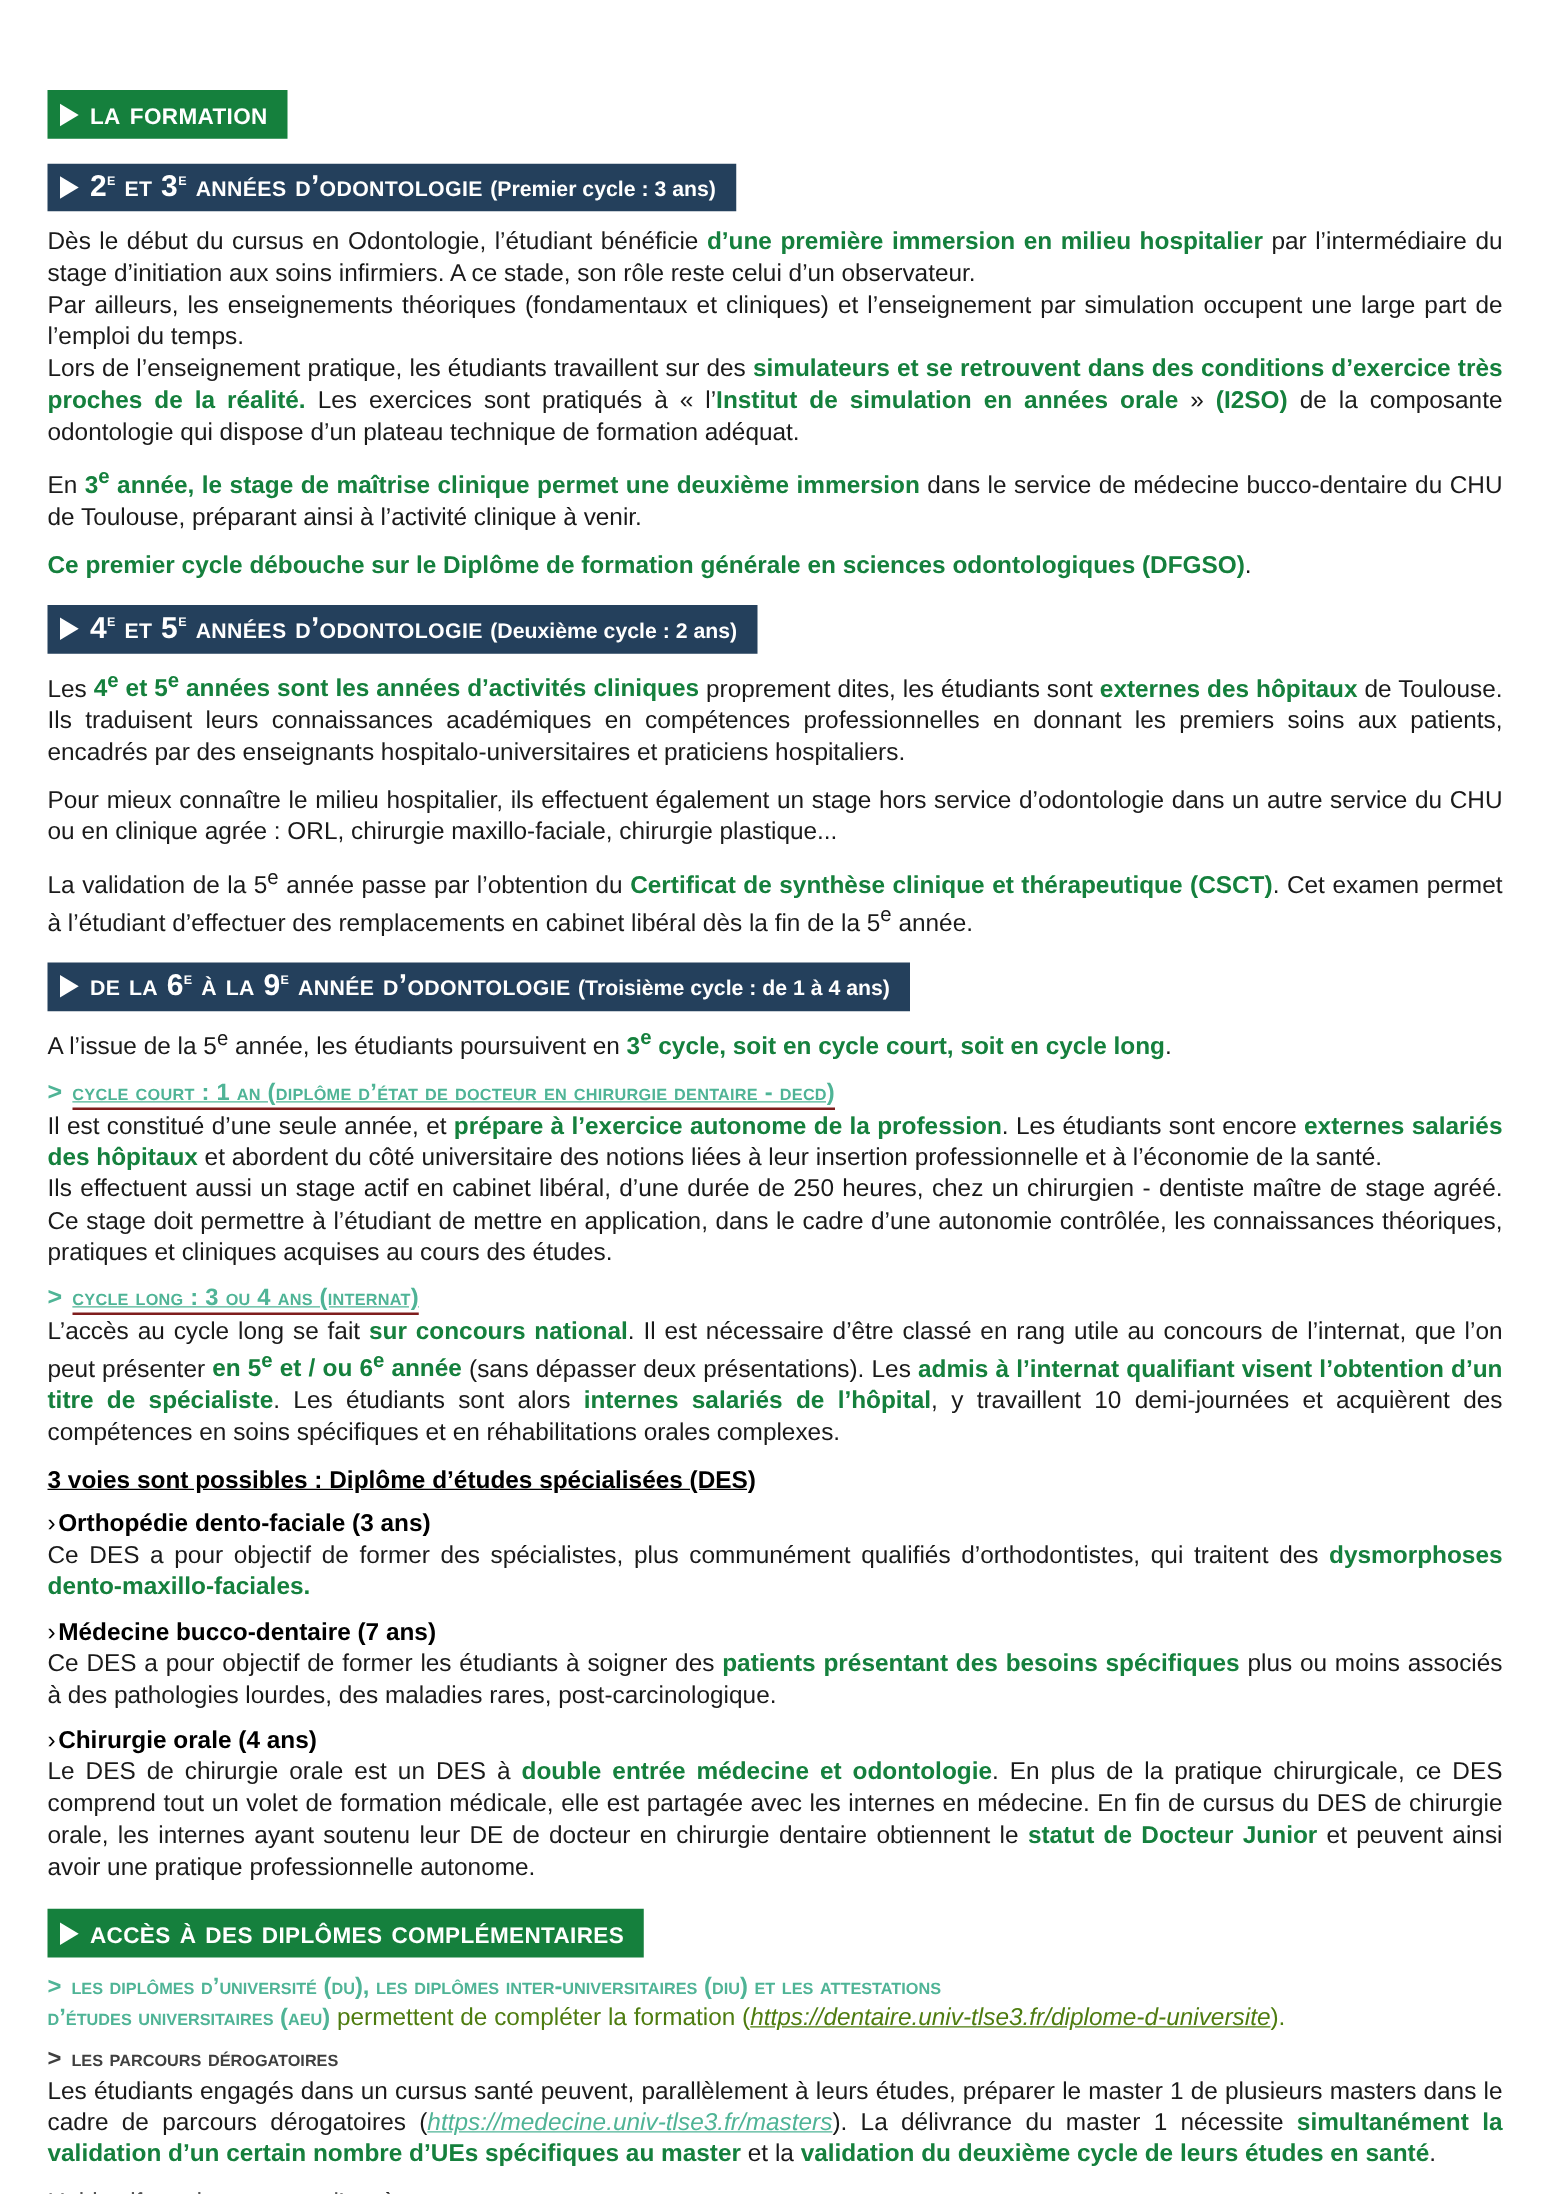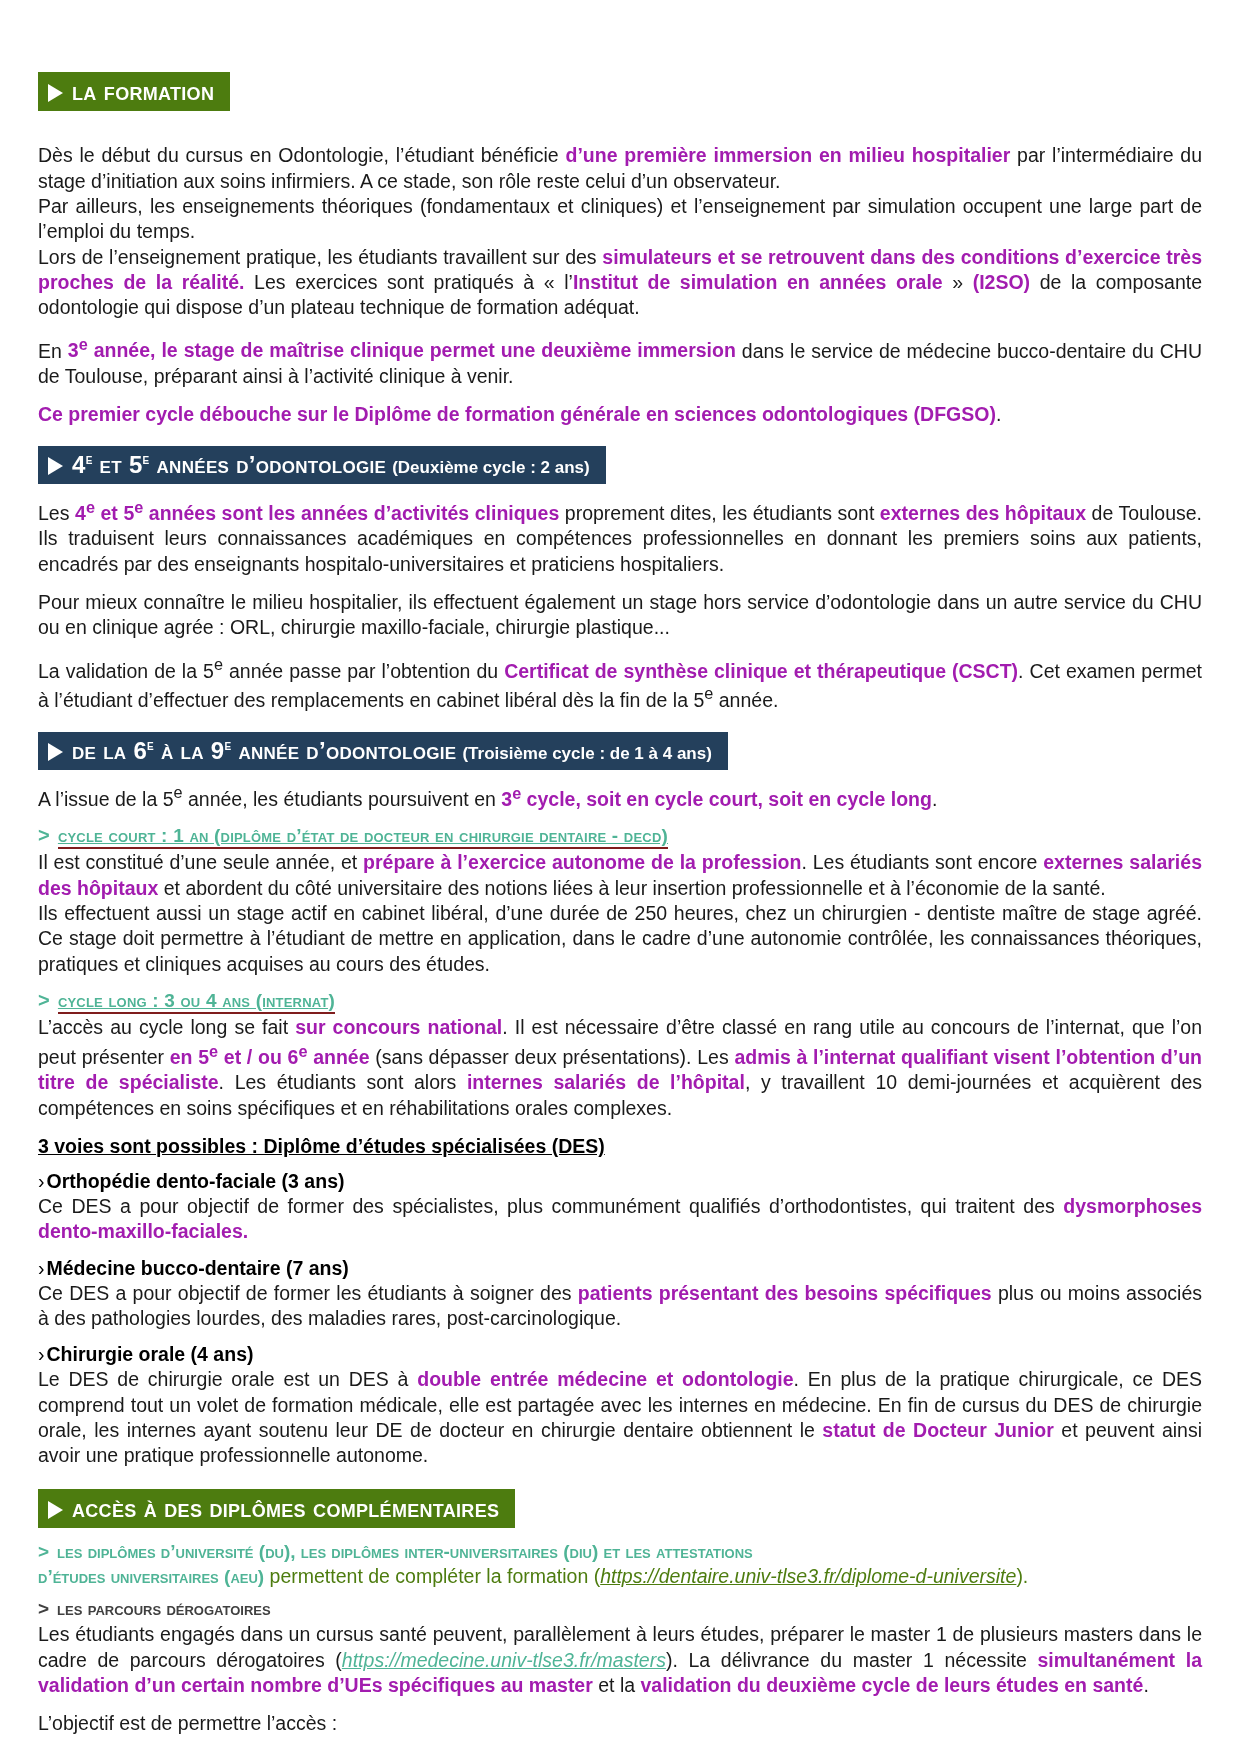--- a/index.html
+++ b/index.html
@@ -24,21 +24,21 @@
   
   .banner {
     display: inline-block;
     padding: 6px 16px 7px 10px;
     color: #ffffff;
     font-weight: bold;
     line-height: 1.05;
     white-space: nowrap;
     vertical-align: middle;
   }
-  .banner-teal { background: #4d7c0f; }
+  .banner-teal { background: #15803d; }
   .banner-navy { background: #24405c; }
 
   .tri {
     display: inline-block;
     width: 0; height: 0;
     border-left: 15px solid #ffffff;
     border-top: 9px solid transparent;
     border-bottom: 9px solid transparent;
     margin-right: 9px;
     position: relative;
@@ -100,21 +100,21 @@
   p.body {
     font-size: 19.5px;
     line-height: 1.30;
     text-align: justify;
     margin: 0 0 0 0;
     color: #1a1a1a;
     hyphens: none;
   }
   p.body + p.body { margin-top: 0; }
   .gap { margin-top: 13px !important; }
-  b, strong { font-weight: bold; color: #a21caf; }
+  b, strong { font-weight: bold; color: #15803d; }
 
   .uline-bold {
     font-size: 19.5px;
     font-weight: bold;
     text-decoration: underline;
     margin: 14px 0 2px 0;
     display: block;
   }
   .des-item {
     font-size: 19.5px;
@@ -152,20 +152,25 @@
 
 <div class="page">
 
   <div class="band-row">
     <div class="banner banner-teal">
       <span class="tri"></span><span class="banner-title">La formation</span>
     </div>
   </div>
 
   <div style="height:20px"></div>
+  <div class="band-row">
+    <div class="banner banner-navy">
+      <span class="tri"></span><span class="banner-title navy-t"><span>2</span><sup class="ord">e</sup><span> et 3</span><sup class="ord">e</sup><span> années d’odontologie</span></span><span class="banner-sub">(Premier cycle : 3 ans)</span>
+    </div>
+  </div>
   <div class="sp-after-banner"></div>
   <p class="body">Dès le début du cursus en Odontologie, l’étudiant bénéficie <b>d’une première immersion en milieu hospitalier</b> par l’intermédiaire du stage d’initiation aux soins infirmiers. A ce stade, son rôle reste celui d’un observateur.</p>
   <p class="body">Par ailleurs, les enseignements théoriques (fondamentaux et cliniques) et l’enseignement par simulation occupent une large part de l’emploi du temps.</p>
   <p class="body">Lors de l’enseignement pratique, les étudiants travaillent sur des <b>simulateurs et se retrouvent dans des conditions d’exercice très proches de la réalité.</b> Les exercices sont pratiqués à « l’<b>Institut de simulation en années orale</b> » <b>(I2SO)</b> de la composante odontologie qui dispose d’un plateau technique de formation adéquat.</p>
   <p class="body gap">En <b>3<sup>e</sup> année, le stage de maîtrise clinique permet une deuxième immersion</b> dans le service de médecine bucco-dentaire du CHU de Toulouse, préparant ainsi à l’activité clinique à venir.</p>
   <p class="body gap"><b>Ce premier cycle débouche sur le Diplôme de formation générale en sciences odontologiques (DFGSO)</b>.</p>
 
   <div style="height:19px"></div>
   <div class="band-row">
     <div class="banner banner-navy">

